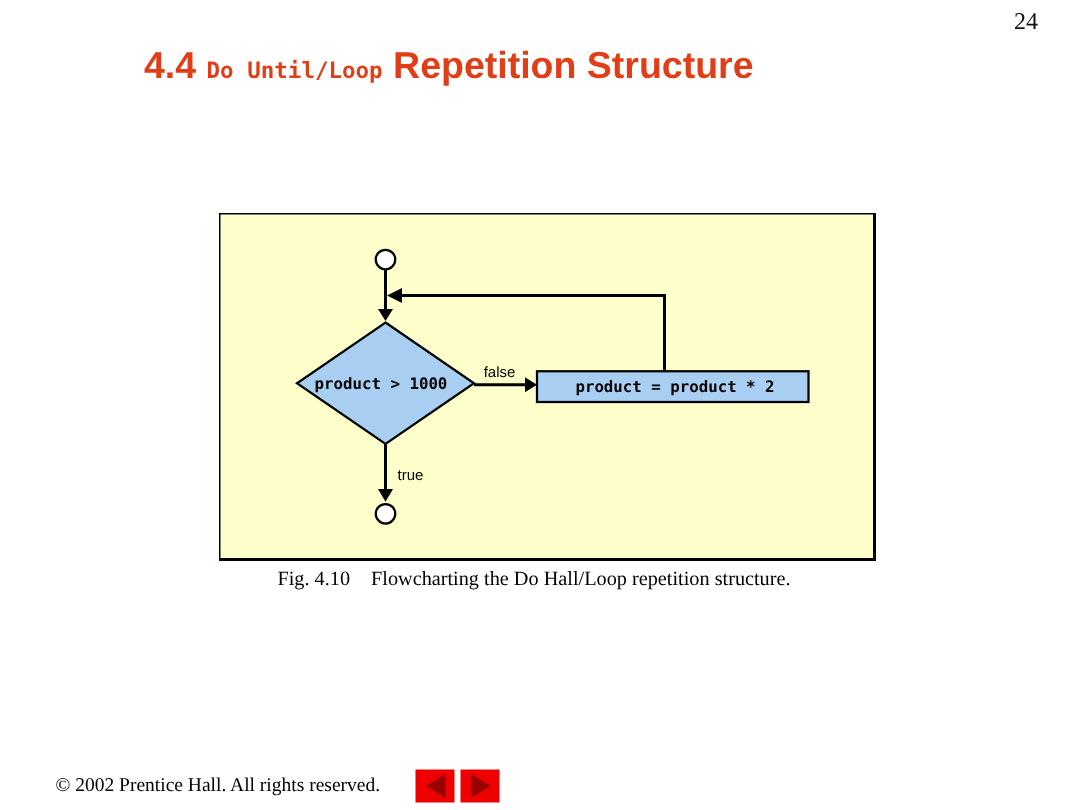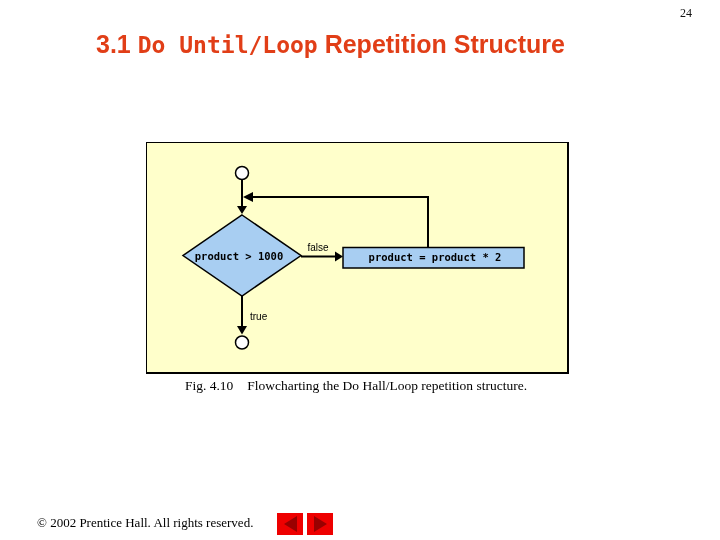--- a/index.html
+++ b/index.html
@@ -1,32 +1,32 @@
 <!DOCTYPE html>
 <html><head>
 <meta charset="utf-8">
 <style>
   html,body{margin:0;padding:0;}
   body{width:720px;height:540px;background:#fff;overflow:hidden;
        font-family:"Liberation Sans",sans-serif;position:relative;}
   .slide{position:absolute;inset:0;width:720px;height:540px;background:#ffffff;}
 
   .page-number{position:absolute;top:6px;right:28px;
-ate    font-family:"Liberation Serif",serif;font-size:12px;color:#111;margin-left:20px;}
+ate    font-family:"Liberation Serif",serif;font-size:16px;color:#111;margin-left:20px;}
   .page-number{font-family:"Liberation Serif",serif;}
 
   .title{position:absolute;left:96px;top:30px;white-space:nowrap;
          color:#E13E17;font-weight:bold;font-size:25px;
          font-family:"Liberation Sans",sans-serif;}
-  .title .code{font-family:"DejaVu Sans Mono",monospace;font-size:23px;
+  .title .code{font-family:"DejaVu Sans Mono",monospace;font-size:15px;
                font-weight:bold;letter-spacing:0px;}
 
   .panel{position:absolute;left:146px;top:142px;width:420px;height:229px;
          background:#FFFFCB;border:1px solid #000;
-         border-right-width:2px;border-bottom-width:2px;box-sizing:content-box;}
+         border-right-width:2px;border-bottom-width:2px;box-sizing:content-box;padding-left:15px;}
   .panel svg{display:block;}
 
   .fc-text{font-family:"DejaVu Sans Mono",monospace;font-weight:bold;
            font-size:10.5px;fill:#000;}
   .fc-branch{font-family:"Liberation Sans",sans-serif;font-size:10px;fill:#000;}
 
   .caption{position:absolute;left:146px;top:378px;width:420px;text-align:center;
            font-family:"Liberation Serif",serif;font-size:13.5px;color:#000;
            white-space:nowrap;}
   .caption .fig{margin-right:14px;}
@@ -45,21 +45,21 @@
   .tri.right{border-left:13px solid #990000;}
 </style>
 </head>
 <body>
 
 <div class="slide">
 
   <div class="page-number">24</div>
 
   <h1 class="title" style="margin:0;">
-    <span>3.1 </span><span class="code">Do Until/Loop</span><span> Repetition Structure</span>
+    <span>4.4 </span><span class="code">Do Until/Loop</span><span> Repetition Structure</span>
   </h1>
 
   <div class="panel">
     <svg width="420" height="229" viewBox="0 0 420 229">
 
       <circle cx="95" cy="30" r="6.5" fill="#ffffff" stroke="#000" stroke-width="1.5"></circle>
 
       <line x1="95" y1="36.5" x2="95" y2="64" stroke="#000" stroke-width="2"></line>
       <polygon points="90,63 100,63 95,71" fill="#000"></polygon>
 

